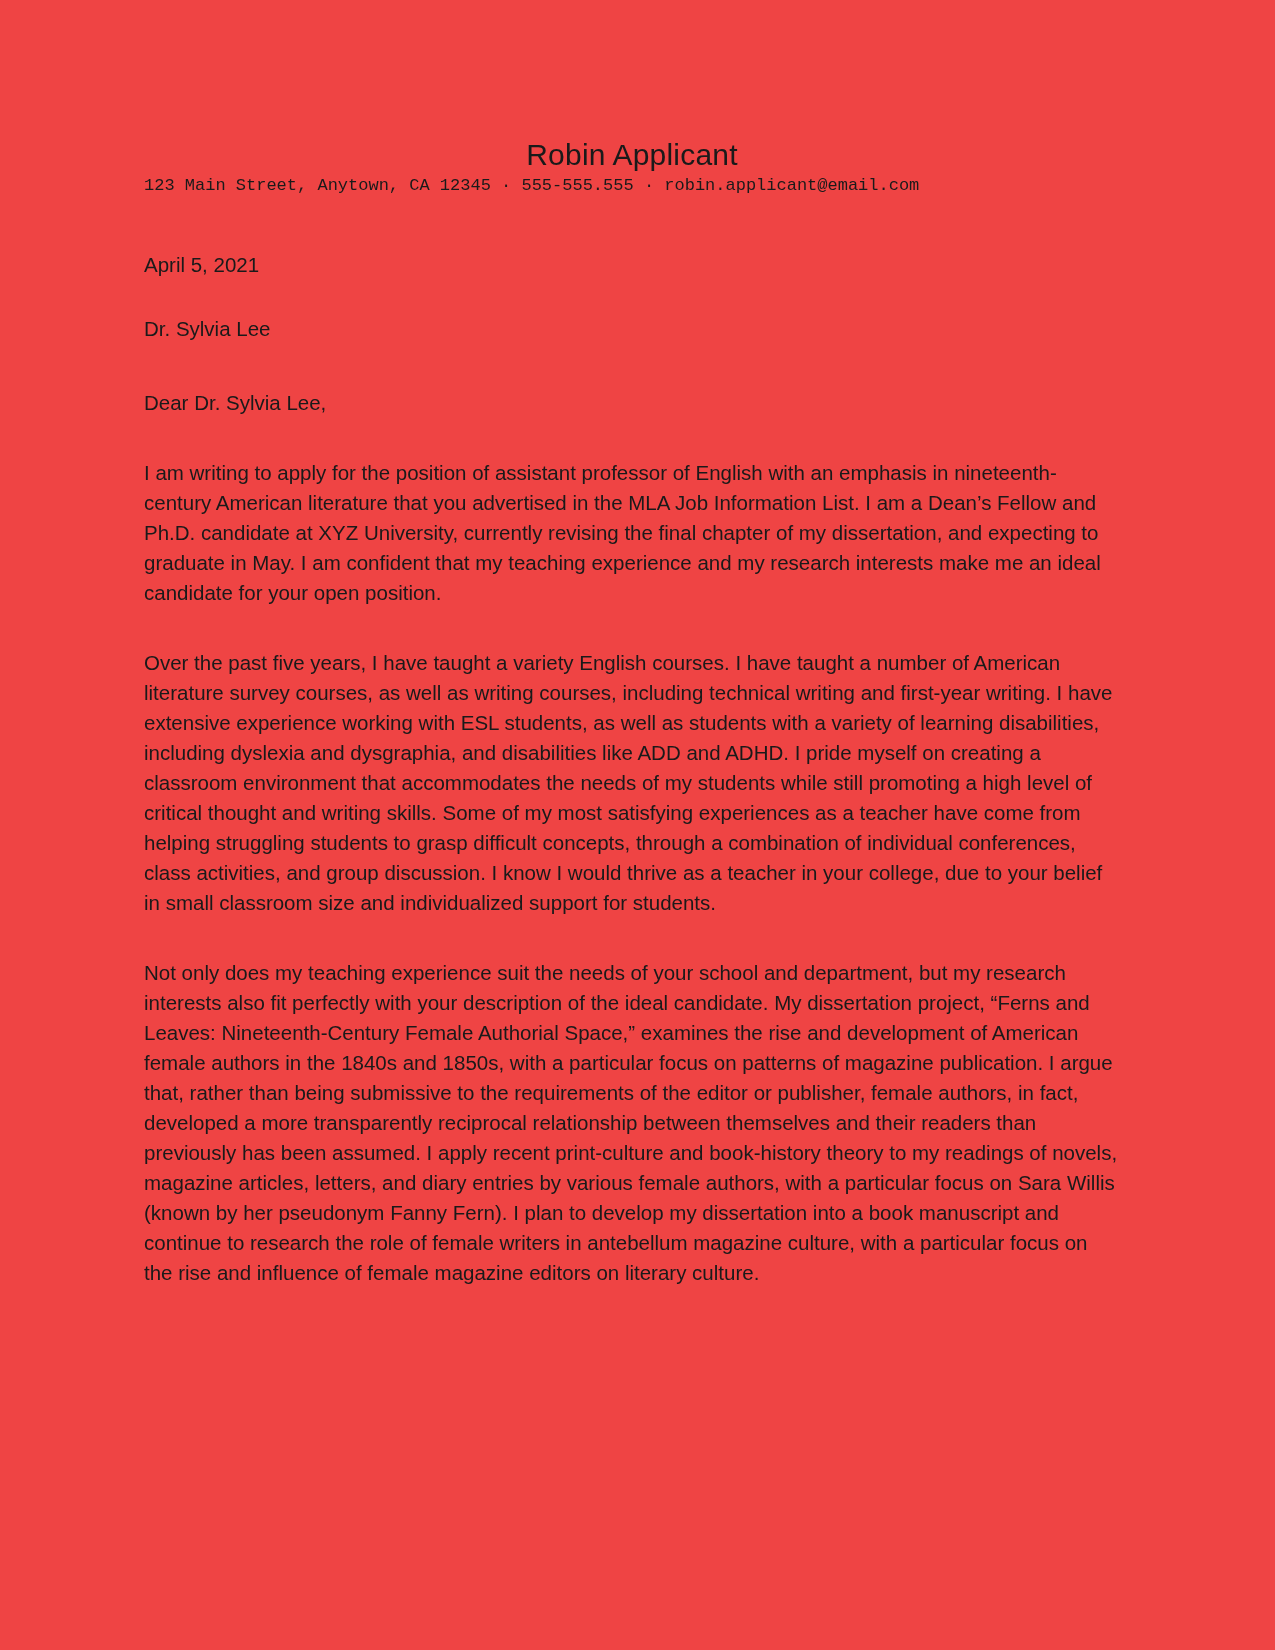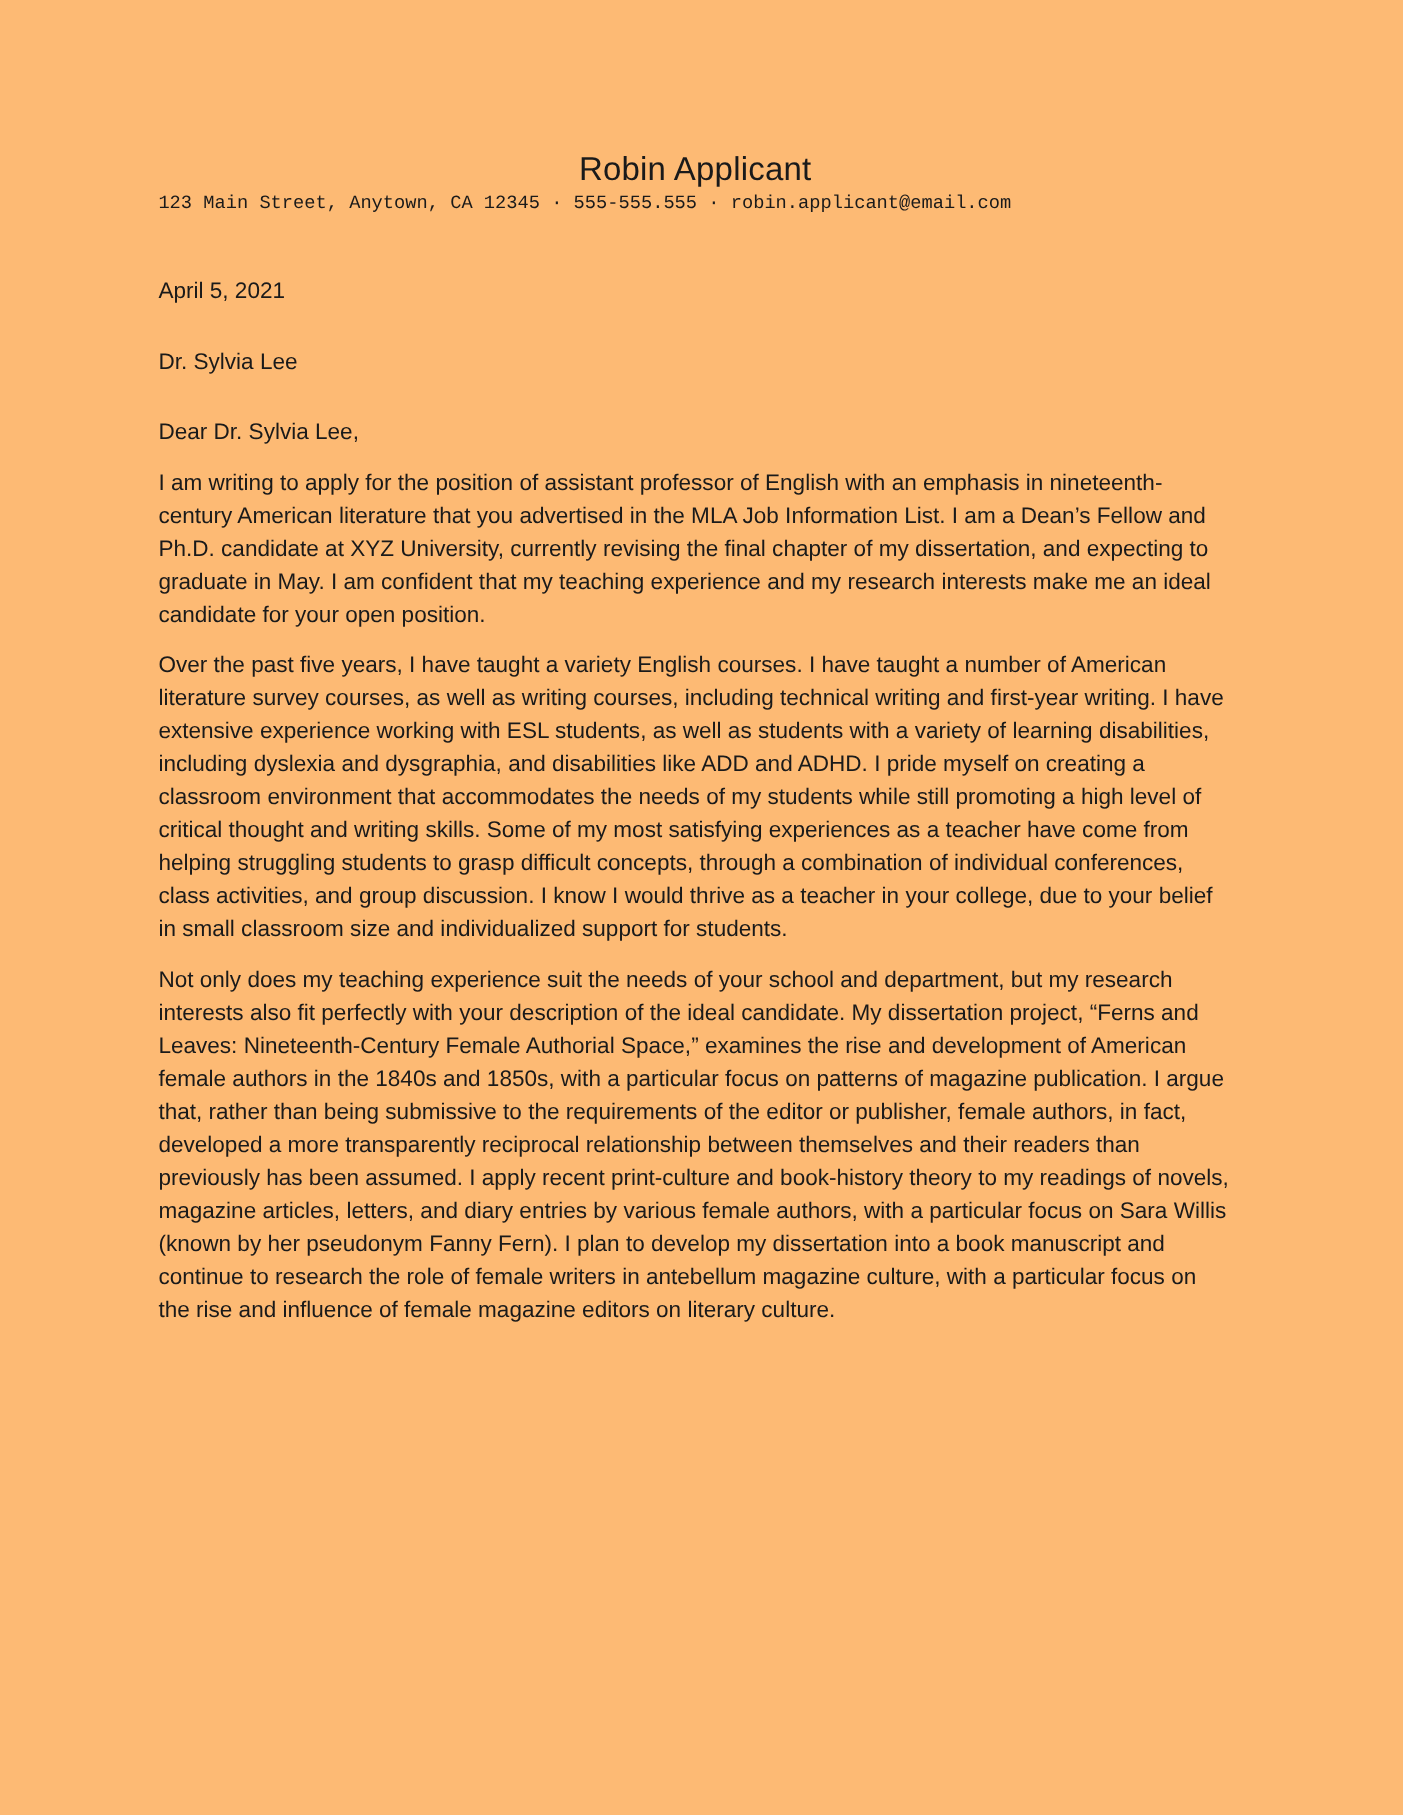--- a/index.html
+++ b/index.html
@@ -31,27 +31,27 @@
     text-align: left;
     font-family: Liberation Mono, monospace;
   }
   .letter-body {
     font-size: 20.5px;
     line-height: 30px;
     text-align: left;
   }
   .date      { margin-top: 52px; }
   .recipient { margin-top: 34px; }
-  .salutation{ margin-top: 34px; }
-  .para      { margin: 16px 0 0 0; }
+  .salutation{ margin-top: 44px; }
+  .para      { margin: 40px 0 0 0; }
 </style>
 </head>
 <body>
 
-<div class="page" style="background: #fdba74; color: rgb(26, 26, 26);">
+<div class="page" style="background: #ef4444; color: rgb(26, 26, 26);">
 
   <header>
     <div class="sender-name">Robin Applicant</div>
     <div class="sender-contact">123 Main Street, Anytown, CA 12345 · 555-555.555 · robin.applicant@email.com</div>
   </header>
 
   <div class="letter-body">
 
     <div class="date">April 5, 2021</div>
 

